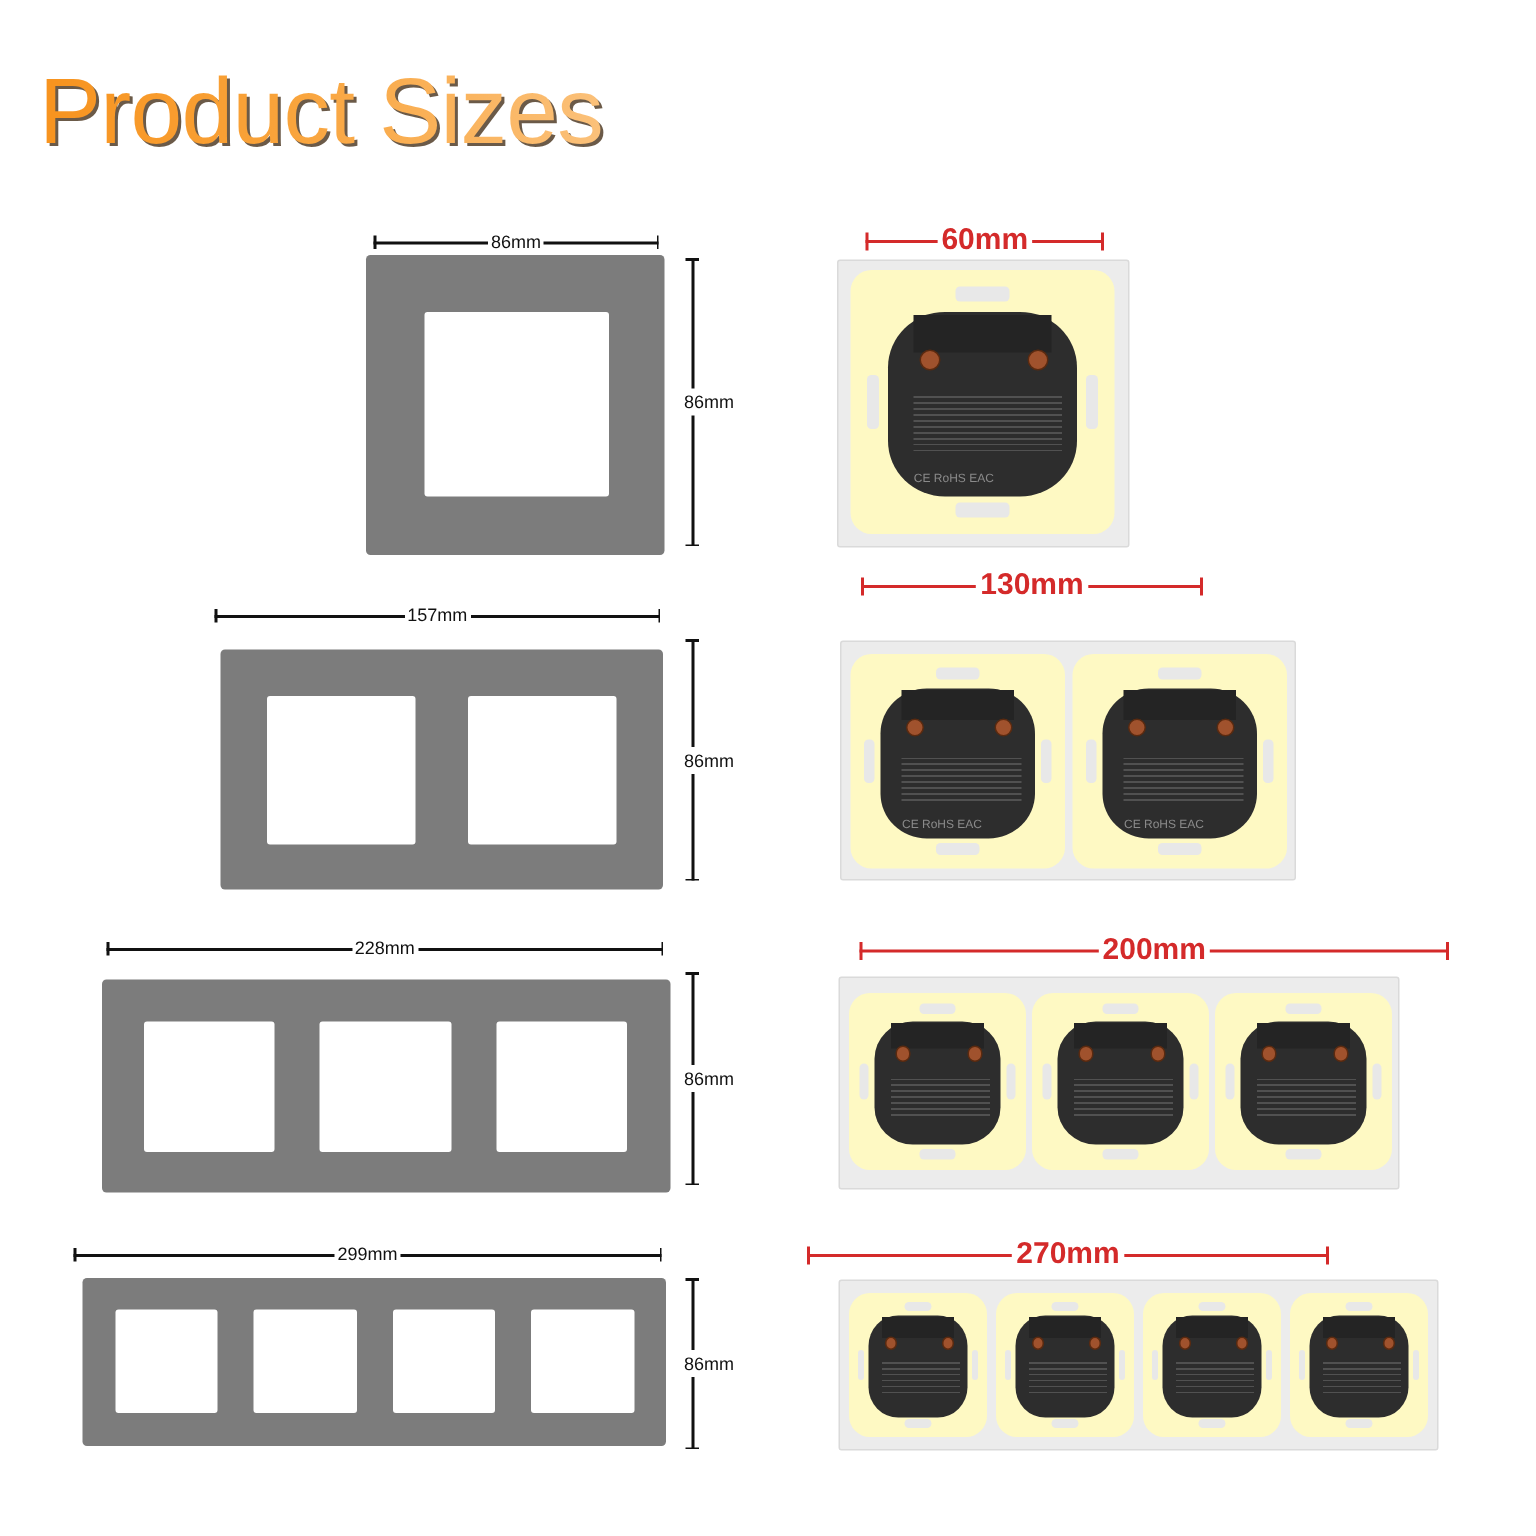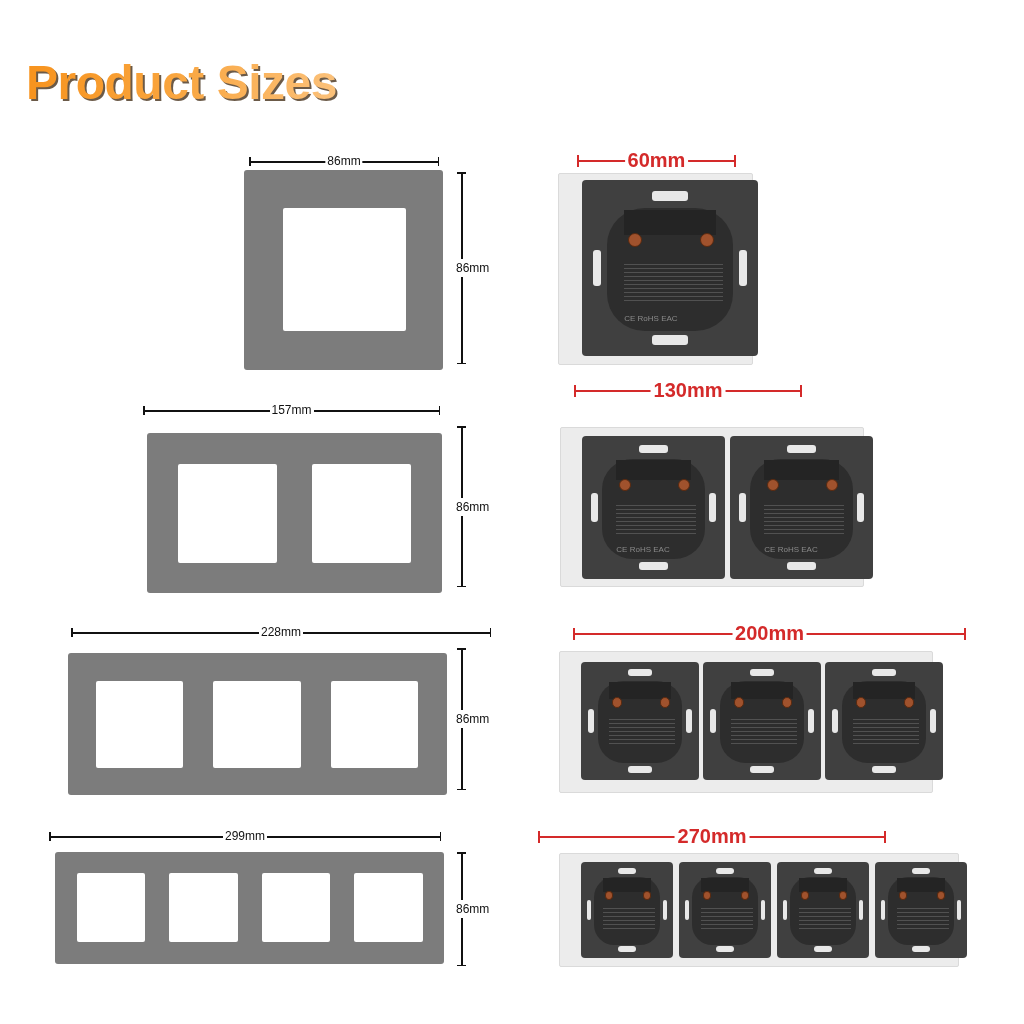--- a/index.html
+++ b/index.html
@@ -1,22 +1,22 @@
 <!DOCTYPE html>
 <html><head>
 <meta charset="utf-8">
 <style>
   html, body { margin:0; padding:0; background:#ffffff; }
   body { width:1024px; height:1024px; position:relative; overflow:hidden;
          font-family:"Liberation Sans", sans-serif; }
-  .title { position:absolute; left:26px; top:44px; font-size:48px; font-weight:bold;
+  .title { position:absolute; left:26px; top:44px; font-size:62px; font-weight:normal;
            letter-spacing:-0.5px; line-height:1;
            background:linear-gradient(90deg,#f7931e 0%,#f9a43c 45%,#fbc17a 100%);
            -webkit-background-clip:text; background-clip:text; color:transparent;
-           filter:drop-shadow(2px 2px 0 #6b5a48);margin-top:15px; }
+           filter:drop-shadow(2px 2px 0 #6b5a48); }
   .frame { position:absolute; background:#7c7c7c; border-radius:3px; }
   .hole { position:absolute; background:#ffffff; border-radius:2px; }
   .hdim { position:absolute; height:14px; }
   .hdim .line { position:absolute; top:6px; left:0; right:0; height:1.5px; background:#111; }
   .hdim .capL, .hdim .capR { position:absolute; top:2px; width:1.5px; height:9px; background:#111; }
   .hdim .capL { left:0; } .hdim .capR { right:0; }
   .hdim .lbl { position:absolute; left:50%; top:-2px; transform:translateX(-50%);
                background:#fff; padding:0 2px; font-size:12px; color:#111; line-height:16px; white-space:nowrap; }
   .vdim { position:absolute; width:14px; }
   .vdim .line { position:absolute; left:6px; top:0; bottom:0; width:1.5px; background:#111; }
@@ -24,21 +24,21 @@
   .vdim .capT { top:0; } .vdim .capB { bottom:0; }
   .vdim .lbl { position:absolute; left:1px; top:50%; transform:translateY(-50%);
                background:#fff; font-size:12px; color:#111; line-height:16px; white-space:nowrap; padding:1px 0; }
   .rdim { position:absolute; height:22px;font-weight:bold; }
   .rdim .line { position:absolute; top:10px; left:0; right:0; height:2px; background:#d42a2a; }
   .rdim .capL, .rdim .capR { position:absolute; top:5px; width:2px; height:12px; background:#d42a2a; }
   .rdim .capL { left:0; } .rdim .capR { right:0; }
   .rdim .lbl { position:absolute; left:50%; top:-1px; transform:translateX(-50%);
                background:#fff; padding:0 3px; font-size:20px; color:#d42a2a; line-height:22px; white-space:nowrap; }
   .plate { position:absolute; background:#ececec; border:1px solid #dadada; border-radius:2px; }
-  .module { position:absolute; background:#404040; border-radius:4px;margin-left:15px; }
+  .module { position:absolute; background:#fef9c3; border-radius:14px; }
   .module .body { position:absolute; left:14%; right:14%; top:16%; bottom:14%; background:#2d2d2d; border-radius:30%; }
   .module .terms { position:absolute; left:24%; right:24%; top:17%; height:14%; background:#242424; }
   .module .slot { position:absolute; background:#e8e8e8; border-radius:3px; }
   .module .screw { position:absolute; width:7%; height:7%; border-radius:50%; background:#a0522d; border:1px solid #5a2a10; }
   .module .txt { position:absolute; left:24%; right:20%; top:48%; height:22%;
                  background:repeating-linear-gradient(180deg,#5a5a5a 0 1px,transparent 1px 4px); opacity:0.8; }
   .module .marks { position:absolute; left:24%; top:76%; font-size:8px; color:#8a8a8a; white-space:nowrap; }
 </style>
 </head>
 <body>
@@ -130,21 +130,21 @@
       <div class="slot" style="left:89%;top:40%;width:5%;height:20%;"></div>
       <div class="screw" style="left:26%;top:30%;"></div>
         <div class="screw" style="left:67%;top:30%;"></div>
       <div class="txt"></div>
       <div class="marks">CE RoHS EAC</div>
     </div>
   </div>
 </div>
 
 <div>
-  <div class="hdim" style="left:71px;top:626px;width:420px;">
+  <div class="hdim" style="left:71px;top:626px;width:371px;">
     <div class="line"></div>
       <div class="capL"></div>
       <div class="capR"></div>
     <span class="lbl">228mm</span>
   </div>
   <div class="frame" style="left:68px;top:653px;width:379px;height:142px;">
     <div class="hole" style="left:28px;top:28px;width:87px;height:87px;"></div>
     <div class="hole" style="left:145px;top:28px;width:88px;height:87px;"></div>
     <div class="hole" style="left:263px;top:28px;width:87px;height:87px;"></div>
   </div>

